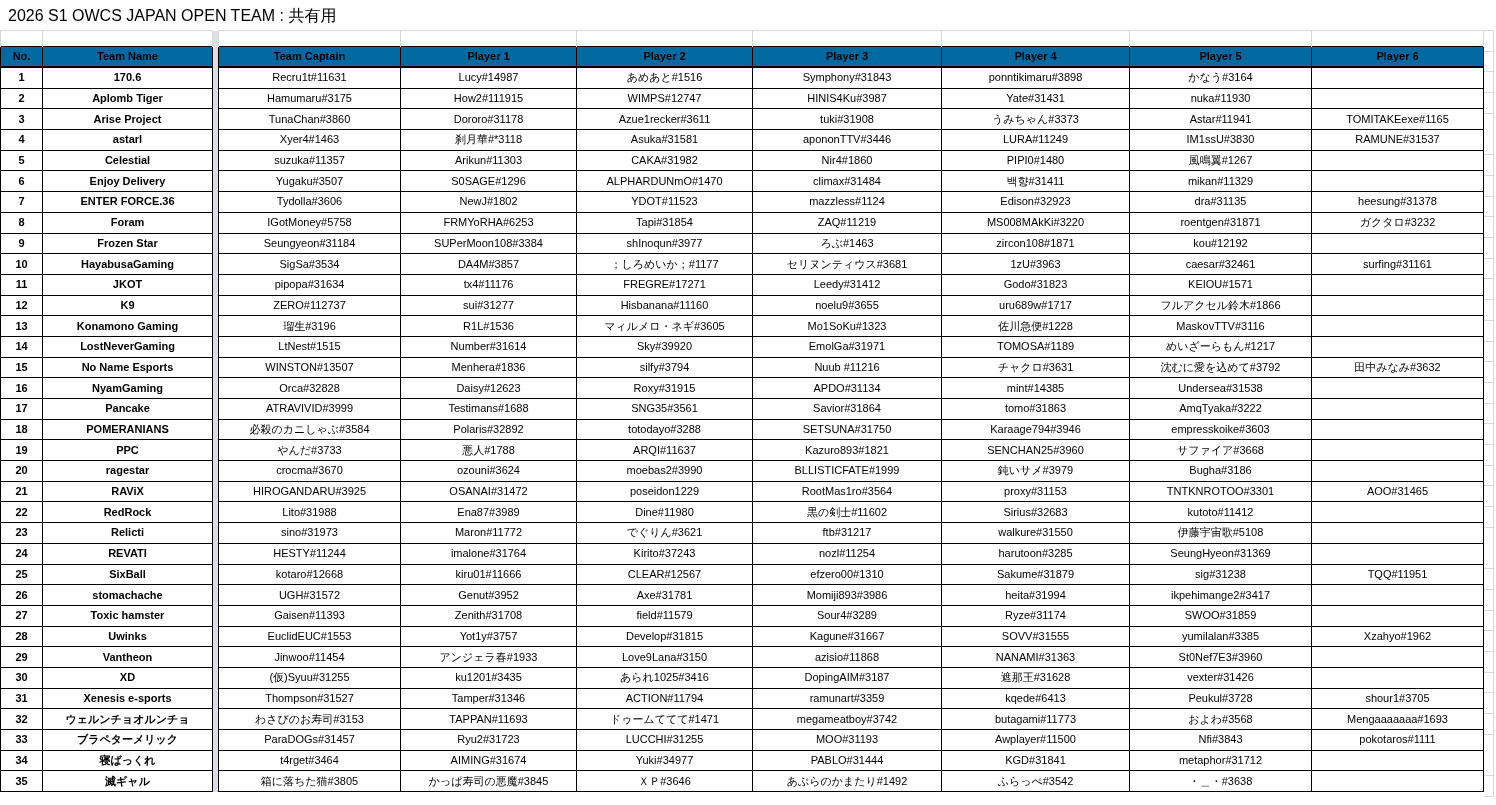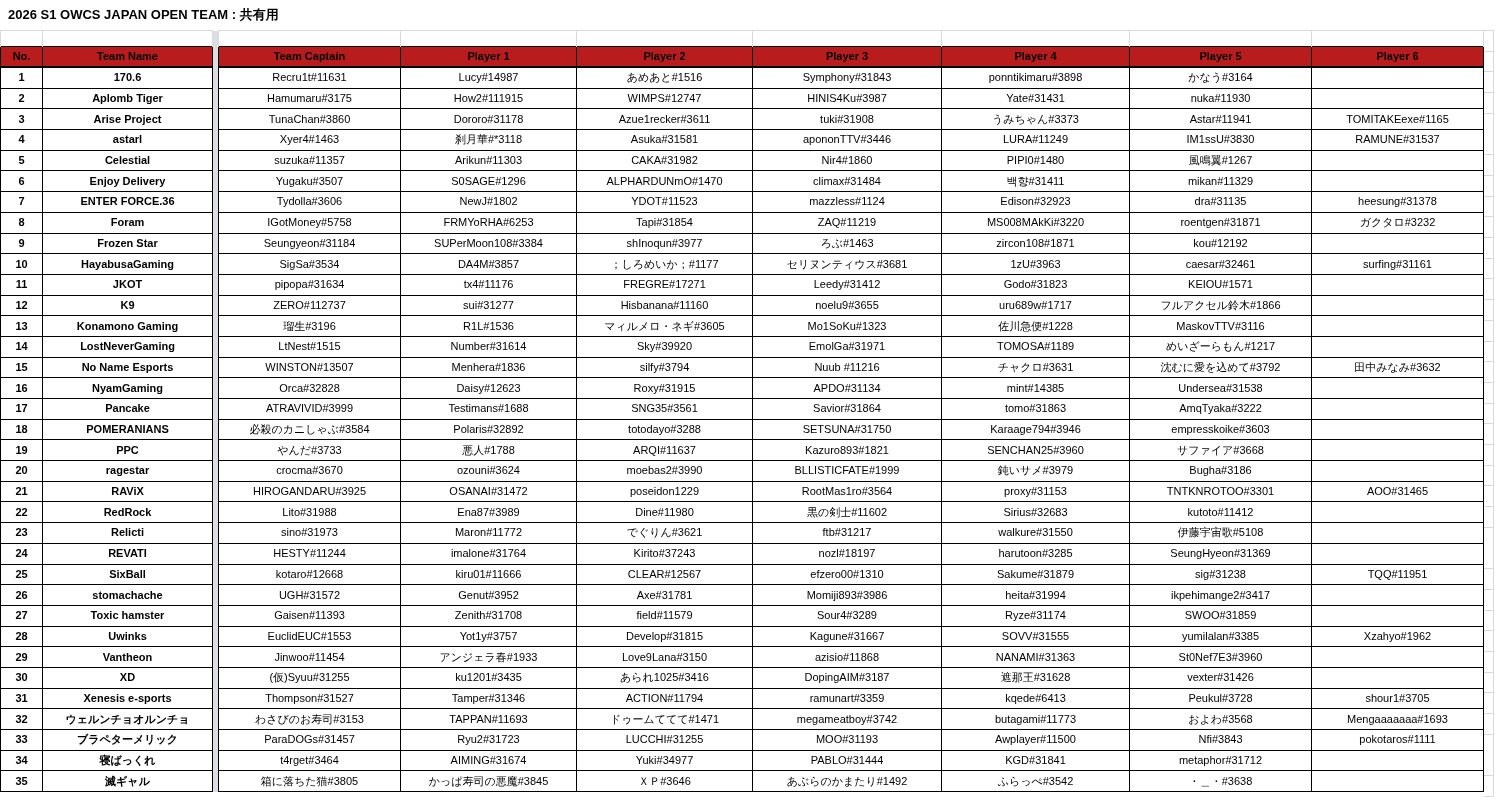--- a/index.html
+++ b/index.html
@@ -1,35 +1,35 @@
 <!DOCTYPE html>
 <html><head>
 <meta charset="utf-8">
 <style>
   html,body{margin:0;padding:0;}
   body{
     width:1496px;height:805px;background:#ffffff;position:relative;overflow:hidden;
     font-family:"Liberation Sans","DejaVu Sans",sans-serif;color:#000;
   }
   .title{
-    position:absolute;left:8px;top:6px;font-size:13px;font-weight:700;white-space:nowrap;
+    position:absolute;left:8px;top:6px;font-size:16px;font-weight:400;white-space:nowrap;
   }
   table.grid{
     position:absolute;left:0;top:30px;border-collapse:collapse;table-layout:fixed;
   }
   td,th{
     padding:0 1px;margin:0;text-align:center;vertical-align:middle;
     font-size:11px;line-height:1;overflow:hidden;white-space:nowrap;
   }
   tr.spacer td{
     height:15px;background:#fff;border:1px solid #d9d9d9;border-bottom:none;
   }
   tr.spacer td.strip{border-top:none;}
   tr.head th{
-    height:19px;background:#b91c1c;border:1px solid #000;border-bottom:2px solid #000;
+    height:19px;background:#0369a1;border:1px solid #000;border-bottom:2px solid #000;
     font-weight:bold;font-size:11px;
   }
   tbody td{
     height:19.7px;background:#fff;border:1px solid #000;
   }
   td.strip,th.strip{
     background:#dbdfe4 !important;border-top:none !important;border-bottom:none !important;
   }
   td.no,td.team{font-weight:bold;}
   .v{display:inline-block;white-space:nowrap;transform-origin:50% 50%;}
@@ -362,21 +362,21 @@
         <td><span class="v">伊藤宇宙歌#5108</span></td>
         <td><span class="v"></span></td>
       </tr>
       <tr>
         <td class="no"><span class="v">24</span></td>
         <td class="team"><span class="v">REVATI</span></td>
         <td class="strip"></td>
         <td><span class="v">HESTY#11244</span></td>
         <td><span class="v">imalone#31764</span></td>
         <td><span class="v">Kirito#37243</span></td>
-        <td><span class="v">nozl#18197</span></td>
+        <td><span class="v">nozl#11254</span></td>
         <td><span class="v">harutoon#3285</span></td>
         <td><span class="v">SeungHyeon#31369</span></td>
         <td><span class="v"></span></td>
       </tr>
       <tr>
         <td class="no"><span class="v">25</span></td>
         <td class="team"><span class="v">SixBall</span></td>
         <td class="strip"></td>
         <td><span class="v">kotaro#12668</span></td>
         <td><span class="v">kiru01#11666</span></td>

